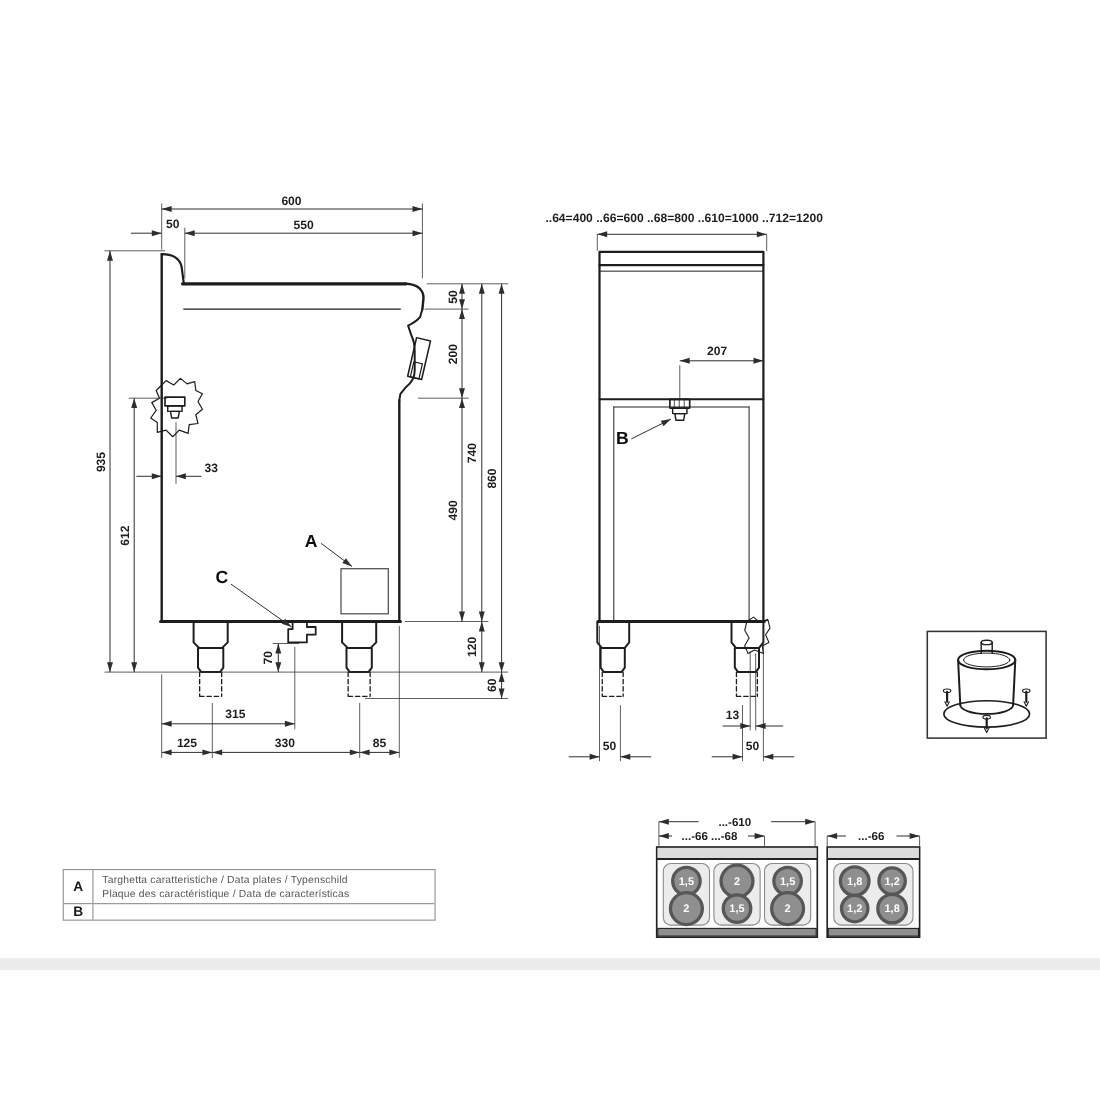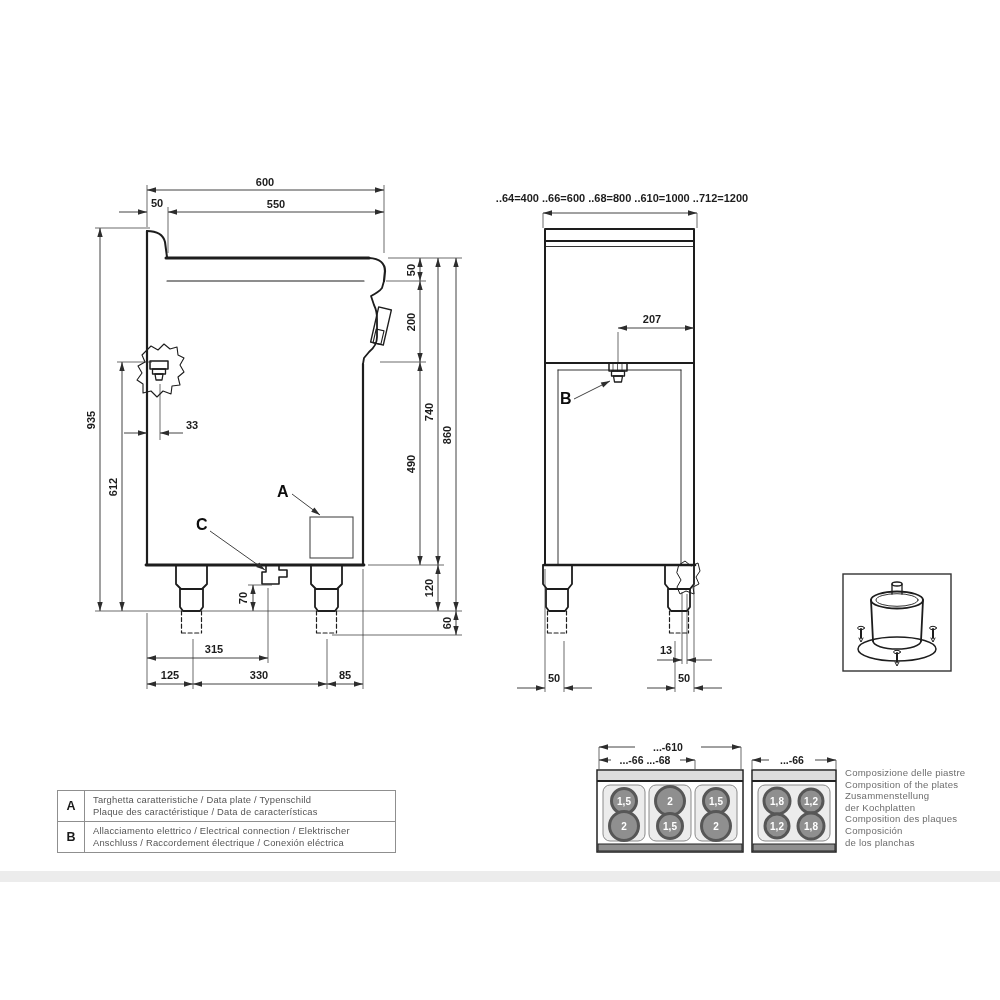--- a/index.html
+++ b/index.html
@@ -279,37 +279,24 @@
       <text class="pval" x="30" y="93.5" text-anchor="middle">1,2</text>
       <circle cx="64" cy="90" r="13" fill="#8f8f8f" stroke="#575757" stroke-width="3"></circle>
       <text class="pval" x="64" y="93.5" text-anchor="middle">1,8</text>
     </g>
   </svg>
 
   <div class="legend">
     <div class="lrow">
       <div class="lkey">A</div>
       <div class="ltxt">
-        <div>Targhetta caratteristiche / Data plate / Typenschild</div>
+        <div>Targhetta caratteristiche / Data plates / Typenschild</div>
         <div>Plaque des caractéristique / Data de características</div>
       </div>
     </div>
     <div class="lrow">
       <div class="lkey">B</div>
-      <div class="ltxt">
-        <div>Allacciamento elettrico / Electrical connection / Elektrischer</div>
-        <div>Anschluss / Raccordement électrique / Conexión eléctrica</div>
-      </div>
     </div>
   </div>
 
-  <div class="caption">
-    <div>Composizione delle piastre</div>
-    <div>Composition of the plates</div>
-    <div>Zusammenstellung</div>
-    <div>der Kochplatten</div>
-    <div>Composition des plaques</div>
-    <div>Composición</div>
-    <div>de los planchas</div>
-  </div>
 
   <div class="band"></div>
 </div>
 
 </body></html>

